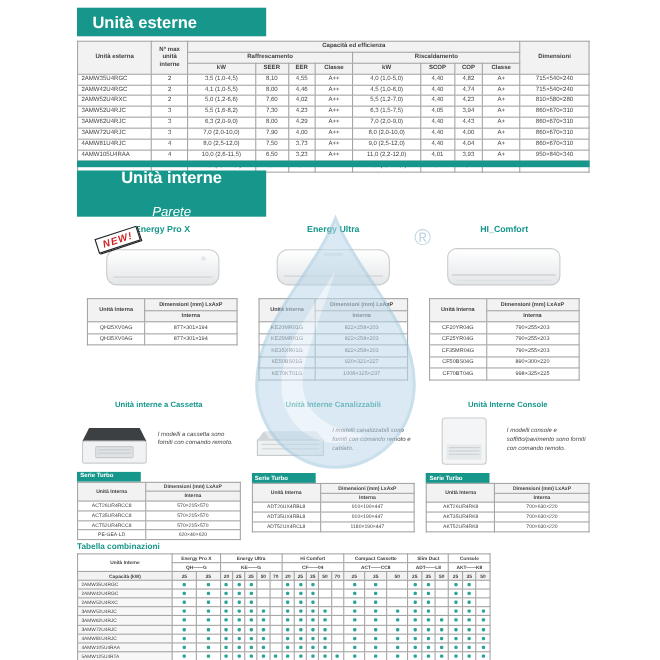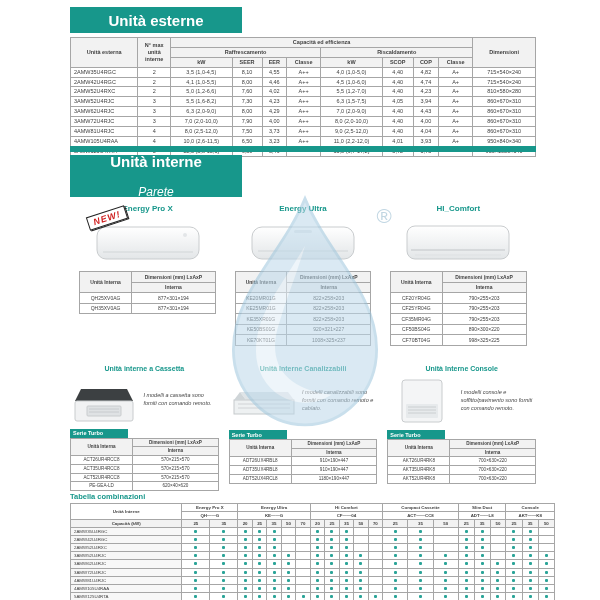--- a/index.html
+++ b/index.html
@@ -2,21 +2,21 @@
 <html><head>
 <meta charset="utf-8">
 <style>
   html,body{margin:0;padding:0;}
   body{width:600px;height:600px;position:relative;background:#fff;overflow:hidden;
        font-family:"Liberation Sans",sans-serif;color:#3f3f3f;}
   .abs{position:absolute;}
 
   
   .banner{background:#17978b;color:#fff;display:flex;flex-direction:column;justify-content:center;
-          box-sizing:border-box;text-align:center;}
+          padding-left:14px;box-sizing:border-box;}
   #banner-ext{left:70px;top:7px;width:172px;height:26px;font-size:15px;font-weight:bold;}
   #banner-int{left:70px;top:155px;width:172px;height:42px;font-size:15px;font-weight:bold;text-align:center;padding-left:0;}
   #banner-int .sub{font-size:12px;font-style:italic;font-weight:normal;margin-top:15px;}
 
   
   #ext-wrap{left:70px;top:37px;width:466px;}
   table{border-collapse:collapse;width:100%;}
   #ext-table th,#ext-table td{border:1px solid #a6a6a6;font-size:5.5px;line-height:1.25;
       padding:1px 2px;text-align:center;}
   #ext-table th{background:#f2f2f2;font-weight:bold;}
@@ -45,21 +45,21 @@
   .stitle{font-size:7px;font-weight:bold;color:#17978b;text-align:center;margin:2px 0 3px 0;}
   .srow{display:flex;gap:5px;height:52px;align-items:center;}
   .simg{flex:0 0 46%;display:flex;justify-content:center;align-items:center;}
   .sdesc{font-size:5.5px;font-style:italic;line-height:1.45;color:#444;}
   .serie{background:#17978b;color:#fff;font-size:5.5px;font-weight:bold;width:58px;
          padding:1.5px 3px;margin-top:3px;box-sizing:border-box;}
   .stable th,.stable td{border:1px solid #a6a6a6;font-size:4.6px;line-height:1.25;padding:1px 2px;text-align:center;}
   .stable th{background:#f2f2f2;font-weight:bold;}
 
   
-  #combo{left:70px;top:492px;width:485px;}
+  #combo{left:70px;top:492px;width:376px;}
   .combo-title{font-size:7.5px;font-weight:bold;color:#17978b;margin-bottom:2px;}
   #combo-table th,#combo-table td{border:1px solid #a6a6a6;font-size:4.4px;line-height:1.15;
       padding:1px 1px;text-align:center;}
   #combo-table th{background:#fff;font-weight:bold;}
   #combo-table th.cap{background:#f2f2f2;}
   #combo-table td.model{text-align:left;padding-left:3px;background:#f7f7f7;}
   #combo-table .dot{display:inline-block;width:3px;height:3px;background:#2ba498;border-radius:1px;}
   #combo-table td{height:5px;}
 </style>
 </head>

